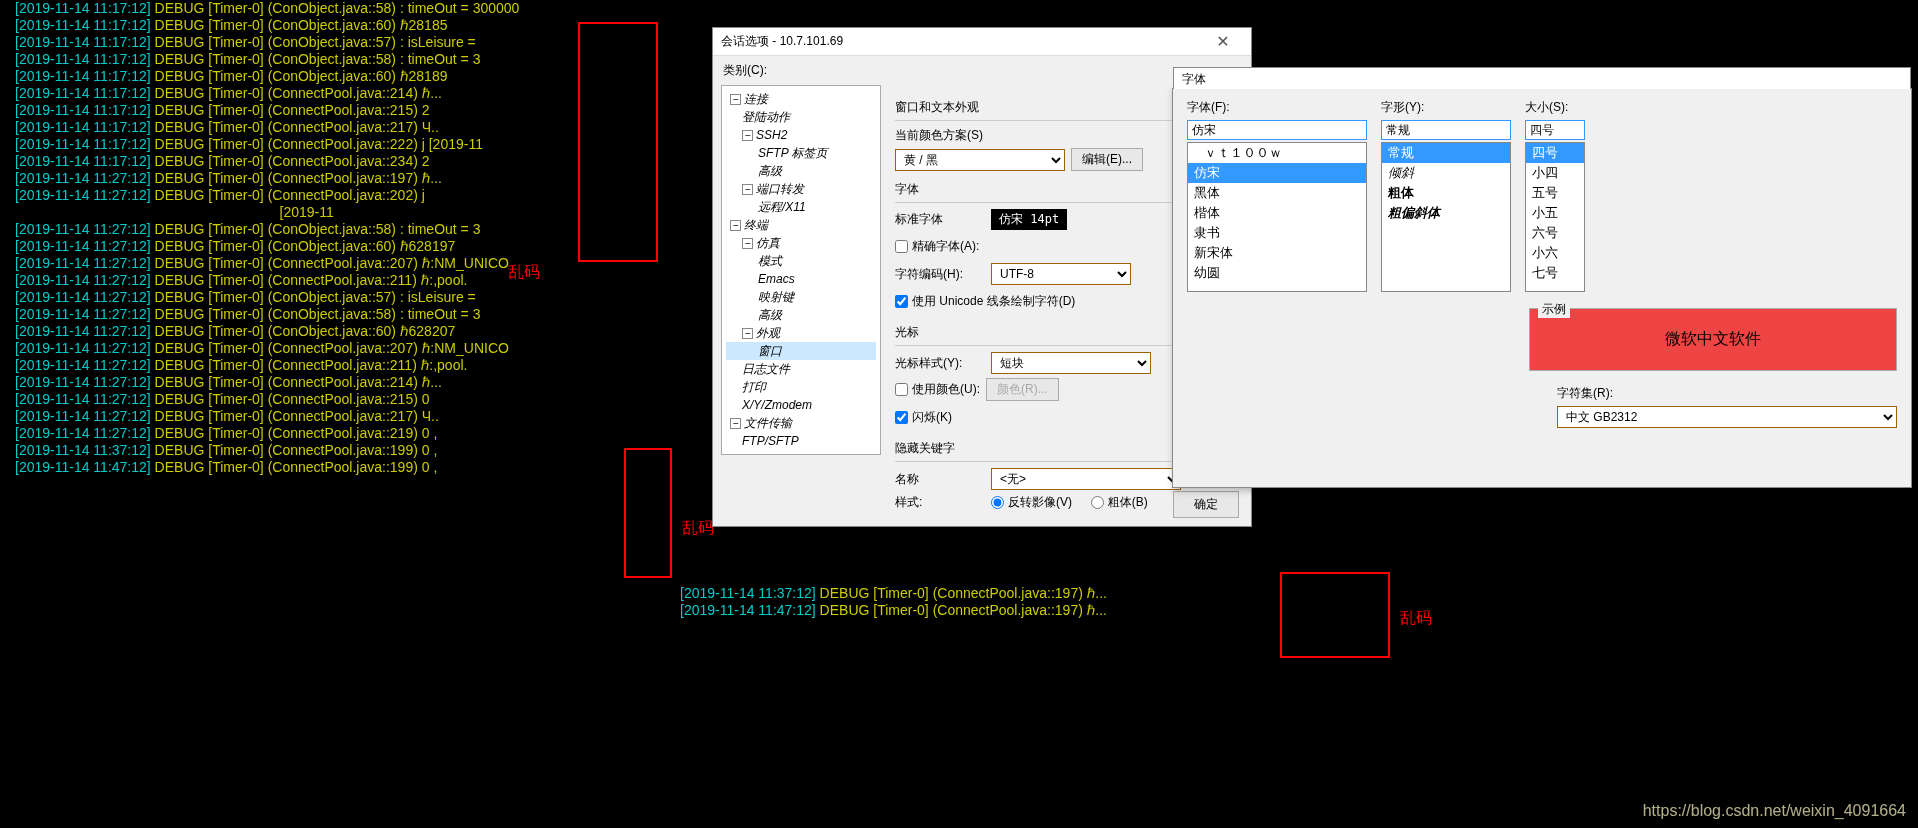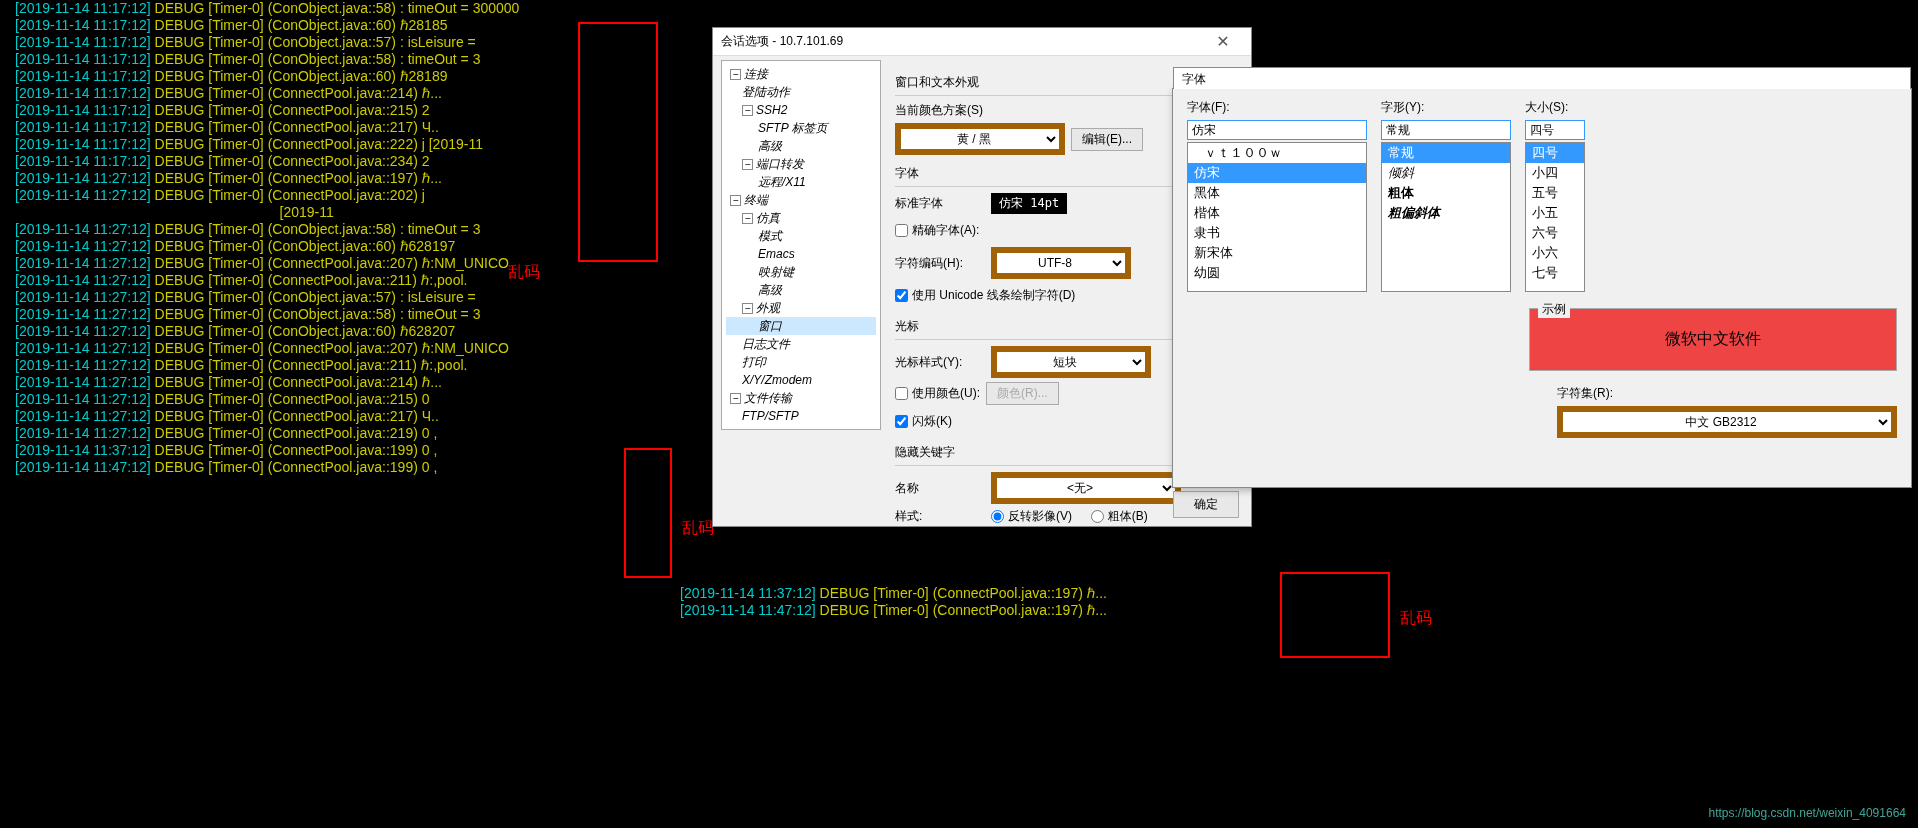--- a/index.html
+++ b/index.html
@@ -25,21 +25,21 @@
 .tree .node { padding-left: 4px; white-space: nowrap; cursor: pointer; }
 .tree .exp { display: inline-block; width: 11px; height: 11px; border: 1px solid #888; text-align: center; line-height: 9px; font-size: 10px; margin-right: 3px; background: #fff; }
 .tree .l1 { padding-left: 16px; }
 .tree .l2 { padding-left: 32px; }
 .tree .selected { background: #cce8ff; }
 
 .dialog1 .right { flex: 1; padding: 8px 12px; }
 .section-title { font-size: 12px; padding: 4px 0; border-bottom: 1px solid #ccc; margin-bottom: 6px; margin-top: 6px; }
 .row { display: flex; align-items: center; margin: 4px 0; gap: 6px; font-size: 12px; }
 .row label { min-width: 90px; }
-select, input[type=text] { border: 6px solid #a16207; padding: 2px 4px; font-size: 12px; background: #fff; text-align: center; }
+select, input[type=text] { border: 1px solid #a16207; padding: 2px 4px; font-size: 12px; background: #fff; }
 .btn { border: 1px solid #aaa; background: #e8e8e8; padding: 2px 10px; font-size: 12px; cursor: pointer; }
 .mono-display { background: #000; color: #fff; padding: 2px 8px; font-family: monospace; }
 .checkbox { display: inline-flex; align-items: center; gap: 4px; }
 .dialog1 .footer { position: absolute; bottom: 8px; right: 12px; }
 
 
 .dialog2 { position: absolute; top: 88px; left: 1172px; width: 740px; height: 400px; background: #f0f0f0; border: 1px solid #888; box-shadow: 2px 2px 8px rgba(0,0,0,0.3); font-size: 12px; padding: 10px 14px; }
 .dialog2 .titlebar2 { position: absolute; top: -22px; left: 0; width: 100%; height: 22px; background: #fff; border: 1px solid #888; border-bottom: none; padding: 3px 8px; font-size: 12px; }
 .dialog2 .cols { display: flex; gap: 14px; }
 .dialog2 .col { display: flex; flex-direction: column; }
@@ -48,21 +48,21 @@
 .dialog2 .listbox { border: 1px solid #888; background: #fff; height: 150px; overflow-y: auto; margin-top: 2px; font-size: 13px; }
 .dialog2 .listbox .item { padding: 1px 6px; cursor: pointer; }
 .dialog2 .listbox .item.sel { background: #3399ff; color: #fff; }
 .dialog2 .listbox .item.mono { font-family: monospace; padding-left: 16px; }
 .dialog2 .listbox .italic { font-style: italic; }
 .dialog2 .listbox .bold { font-weight: bold; }
 .sample-box { border: 1px solid #aaa; margin-top: 16px; padding: 20px; text-align: center; font-size: 16px; background: #ef4444; margin-left: auto; width: 368px; position: relative; }
 .sample-label { position: absolute; top: -8px; left: 8px; background: #f0f0f0; padding: 0 4px; font-size: 12px; }
 .charset-row { margin-top: 14px; margin-left: auto; width: 340px; }
 
-.watermark { position: absolute; bottom: 8px; right: 12px; color: #5eead4; font-size: 12px; opacity: 0.7; }
+.watermark { position: absolute; bottom: 8px; right: 12px; color: #fef9c3; font-size: 16px; opacity: 0.7; }
 </style>
 </head>
 <body>
 
 <div class="terminal" id="term"><div class="line"><span class="bracket">[2019-11-14 11:17:12]</span> DEBUG [Timer-0] (ConObject.java::58) : timeOut = 300000</div><div class="line"><span class="bracket">[2019-11-14 11:17:12]</span> DEBUG [Timer-0] (ConObject.java::60) ℏ28185</div><div class="line"><span class="bracket">[2019-11-14 11:17:12]</span> DEBUG [Timer-0] (ConObject.java::57) : isLeisure =</div><div class="line"><span class="bracket">[2019-11-14 11:17:12]</span> DEBUG [Timer-0] (ConObject.java::58) : timeOut = 3</div><div class="line"><span class="bracket">[2019-11-14 11:17:12]</span> DEBUG [Timer-0] (ConObject.java::60) ℏ28189</div><div class="line"><span class="bracket">[2019-11-14 11:17:12]</span> DEBUG [Timer-0] (ConnectPool.java::214) ℏ...</div><div class="line"><span class="bracket">[2019-11-14 11:17:12]</span> DEBUG [Timer-0] (ConnectPool.java::215) 2</div><div class="line"><span class="bracket">[2019-11-14 11:17:12]</span> DEBUG [Timer-0] (ConnectPool.java::217) Ч..</div><div class="line"><span class="bracket">[2019-11-14 11:17:12]</span> DEBUG [Timer-0] (ConnectPool.java::222) j [2019-11</div><div class="line"><span class="bracket">[2019-11-14 11:17:12]</span> DEBUG [Timer-0] (ConnectPool.java::234) 2</div><div class="line"><span class="bracket">[2019-11-14 11:27:12]</span> DEBUG [Timer-0] (ConnectPool.java::197) ℏ...</div><div class="line"><span class="bracket">[2019-11-14 11:27:12]</span> DEBUG [Timer-0] (ConnectPool.java::202) j</div><div class="line">                                                                    [2019-11</div><div class="line"><span class="bracket">[2019-11-14 11:27:12]</span> DEBUG [Timer-0] (ConObject.java::58) : timeOut = 3</div><div class="line"><span class="bracket">[2019-11-14 11:27:12]</span> DEBUG [Timer-0] (ConObject.java::60) ℏ628197</div><div class="line"><span class="bracket">[2019-11-14 11:27:12]</span> DEBUG [Timer-0] (ConnectPool.java::207) ℏ:NM_UNICO</div><div class="line"><span class="bracket">[2019-11-14 11:27:12]</span> DEBUG [Timer-0] (ConnectPool.java::211) ℏ:,pool.</div><div class="line"><span class="bracket">[2019-11-14 11:27:12]</span> DEBUG [Timer-0] (ConObject.java::57) : isLeisure =</div><div class="line"><span class="bracket">[2019-11-14 11:27:12]</span> DEBUG [Timer-0] (ConObject.java::58) : timeOut = 3</div><div class="line"><span class="bracket">[2019-11-14 11:27:12]</span> DEBUG [Timer-0] (ConObject.java::60) ℏ628207</div><div class="line"><span class="bracket">[2019-11-14 11:27:12]</span> DEBUG [Timer-0] (ConnectPool.java::207) ℏ:NM_UNICO</div><div class="line"><span class="bracket">[2019-11-14 11:27:12]</span> DEBUG [Timer-0] (ConnectPool.java::211) ℏ:,pool.</div><div class="line"><span class="bracket">[2019-11-14 11:27:12]</span> DEBUG [Timer-0] (ConnectPool.java::214) ℏ...</div><div class="line"><span class="bracket">[2019-11-14 11:27:12]</span> DEBUG [Timer-0] (ConnectPool.java::215) 0</div><div class="line"><span class="bracket">[2019-11-14 11:27:12]</span> DEBUG [Timer-0] (ConnectPool.java::217) Ч..</div><div class="line"><span class="bracket">[2019-11-14 11:27:12]</span> DEBUG [Timer-0] (ConnectPool.java::219) 0 ,</div><div class="line"></div><div class="line"><span class="bracket">[2019-11-14 11:37:12]</span> DEBUG [Timer-0] (ConnectPool.java::199) 0 ,</div><div class="line"></div><div class="line"><span class="bracket">[2019-11-14 11:47:12]</span> DEBUG [Timer-0] (ConnectPool.java::199) 0 ,</div></div>
 <div class="terminal" id="term2" style="left:680px;top:585px;width:700px;height:100px;padding:0;"><div class="line"><span class="bracket">[2019-11-14 11:37:12]</span> DEBUG [Timer-0] (ConnectPool.java::197) ℏ...</div><div class="line"></div><div class="line"><span class="bracket">[2019-11-14 11:47:12]</span> DEBUG [Timer-0] (ConnectPool.java::197) ℏ...</div></div>
 
 <div class="red-box" style="top:22px;left:578px;width:80px;height:240px"></div>
 <div class="red-label" style="top:262px;left:508px">乱码</div>
 <div class="red-box" style="top:448px;left:624px;width:48px;height:130px"></div>
@@ -70,20 +70,21 @@
 <div class="red-box" style="top:240px;left:1018px;width:80px;height:22px"></div>
 <div class="red-box" style="top:572px;left:1280px;width:110px;height:86px"></div>
 <div class="red-label" style="top:608px;left:1400px">乱码</div>
 <div class="red-box" style="top:428px;left:1368px;width:200px;height:54px"></div>
 
 <div class="dialog1">
   <div class="titlebar">
     <span>会话选项 - 10.7.101.69</span>
     <div class="close-btn">✕</div>
   </div>
+  <div class="cat-label">类别(C):</div>
   <div class="body">
     <div class="left-wrap">
       <div class="left">
         <div class="tree">
           <div class="node"><span class="exp">−</span><span>连接</span></div>
           <div class="node l1">登陆动作</div>
           <div class="node l1"><span class="exp">−</span><span>SSH2</span></div>
           <div class="node l2">SFTP 标签页</div>
           <div class="node l2">高级</div>
           <div class="node l1"><span class="exp">−</span><span>端口转发</span></div>

